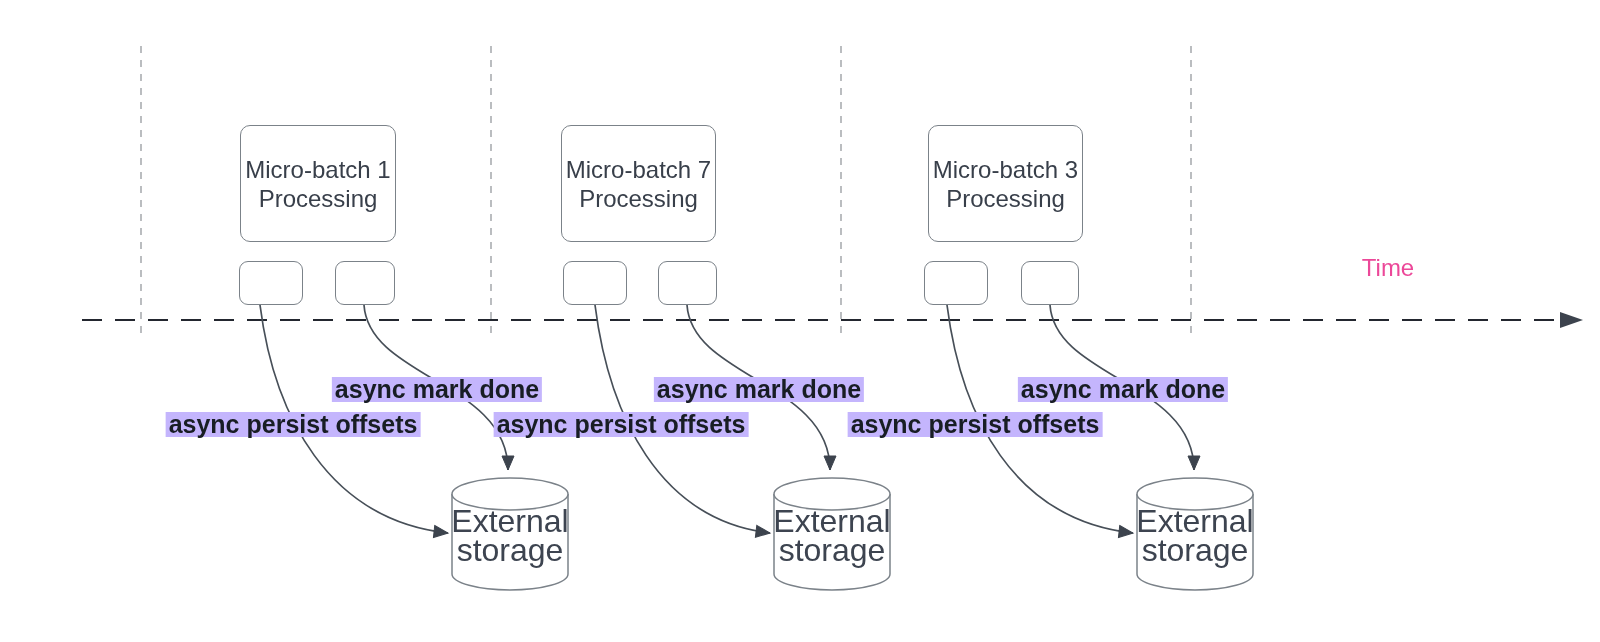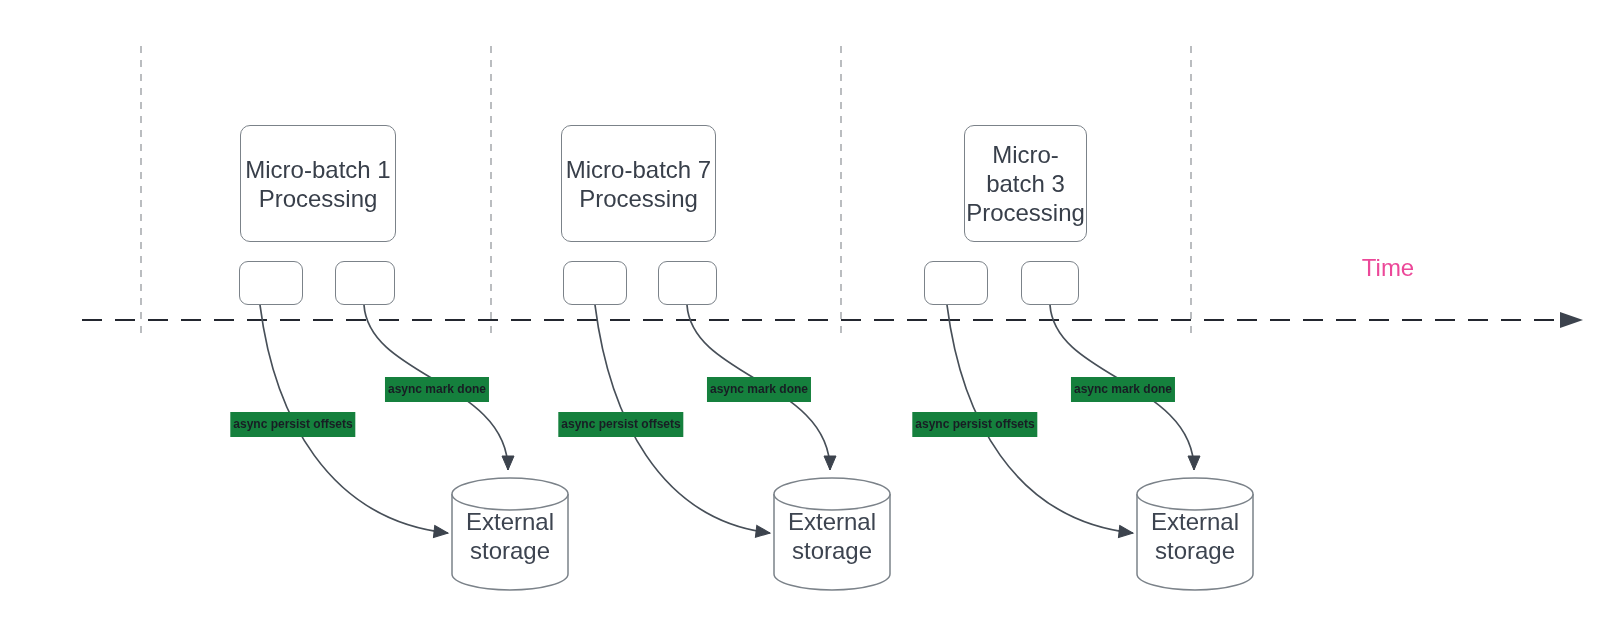--- a/index.html
+++ b/index.html
@@ -58,31 +58,31 @@
     position: absolute;
     left: 0;
     top: 0;
   }
   .cyl-label {
     position: absolute;
     left: 0;
     top: 30px;
     width: 100%;
     text-align: center;
-    font-size: 24px;
+    font-size: 32px;
     line-height: 29px;
     color: #3d4450;
     white-space: pre-line;
   }
   .edge-label {
     position: absolute;
     transform: translateX(-50%);
-    background: #15803d;
+    background: #c4b5fd;
     padding: 0 3px;
-    font-size: 12px;
+    font-size: 25px;
     line-height: 25px;
     font-weight: bold;
     color: #181d24;
     white-space: nowrap;
   }
   .time-label {
     position: absolute;
     left: 1388px;
     top: 254px;
     transform: translateX(-50%);
@@ -152,21 +152,21 @@
 
   <div class="cyl" style="left:773px;">
     <svg width="118" height="114" viewBox="0 0 118 114">
       <path d="M1 17 L1 97 A58 16 0 0 0 117 97 L117 17" fill="#ffffff" stroke="#7b8289" stroke-width="1.5"></path>
       <ellipse cx="59" cy="17" rx="58" ry="16" fill="#ffffff" stroke="#7b8289" stroke-width="1.5"></ellipse>
     </svg>
     <div class="cyl-label">External
 storage</div>
   </div>
 
-  <div class="proc-box" style="left:964px; width:123px;">
+  <div class="proc-box" style="left:928px; width:155px;">
     <span>Micro-batch 3
 Processing</span>
   </div>
   <div class="task-box" style="left:924px; width:64px;"></div>
   <div class="task-box" style="left:1021px; width:58px;"></div>
 
   <div class="edge-label" style="left:975px; top:412px;">async persist offsets</div>
   <div class="edge-label" style="left:1123px; top:377px;">async mark done</div>
 
   <div class="cyl" style="left:1136px;">

